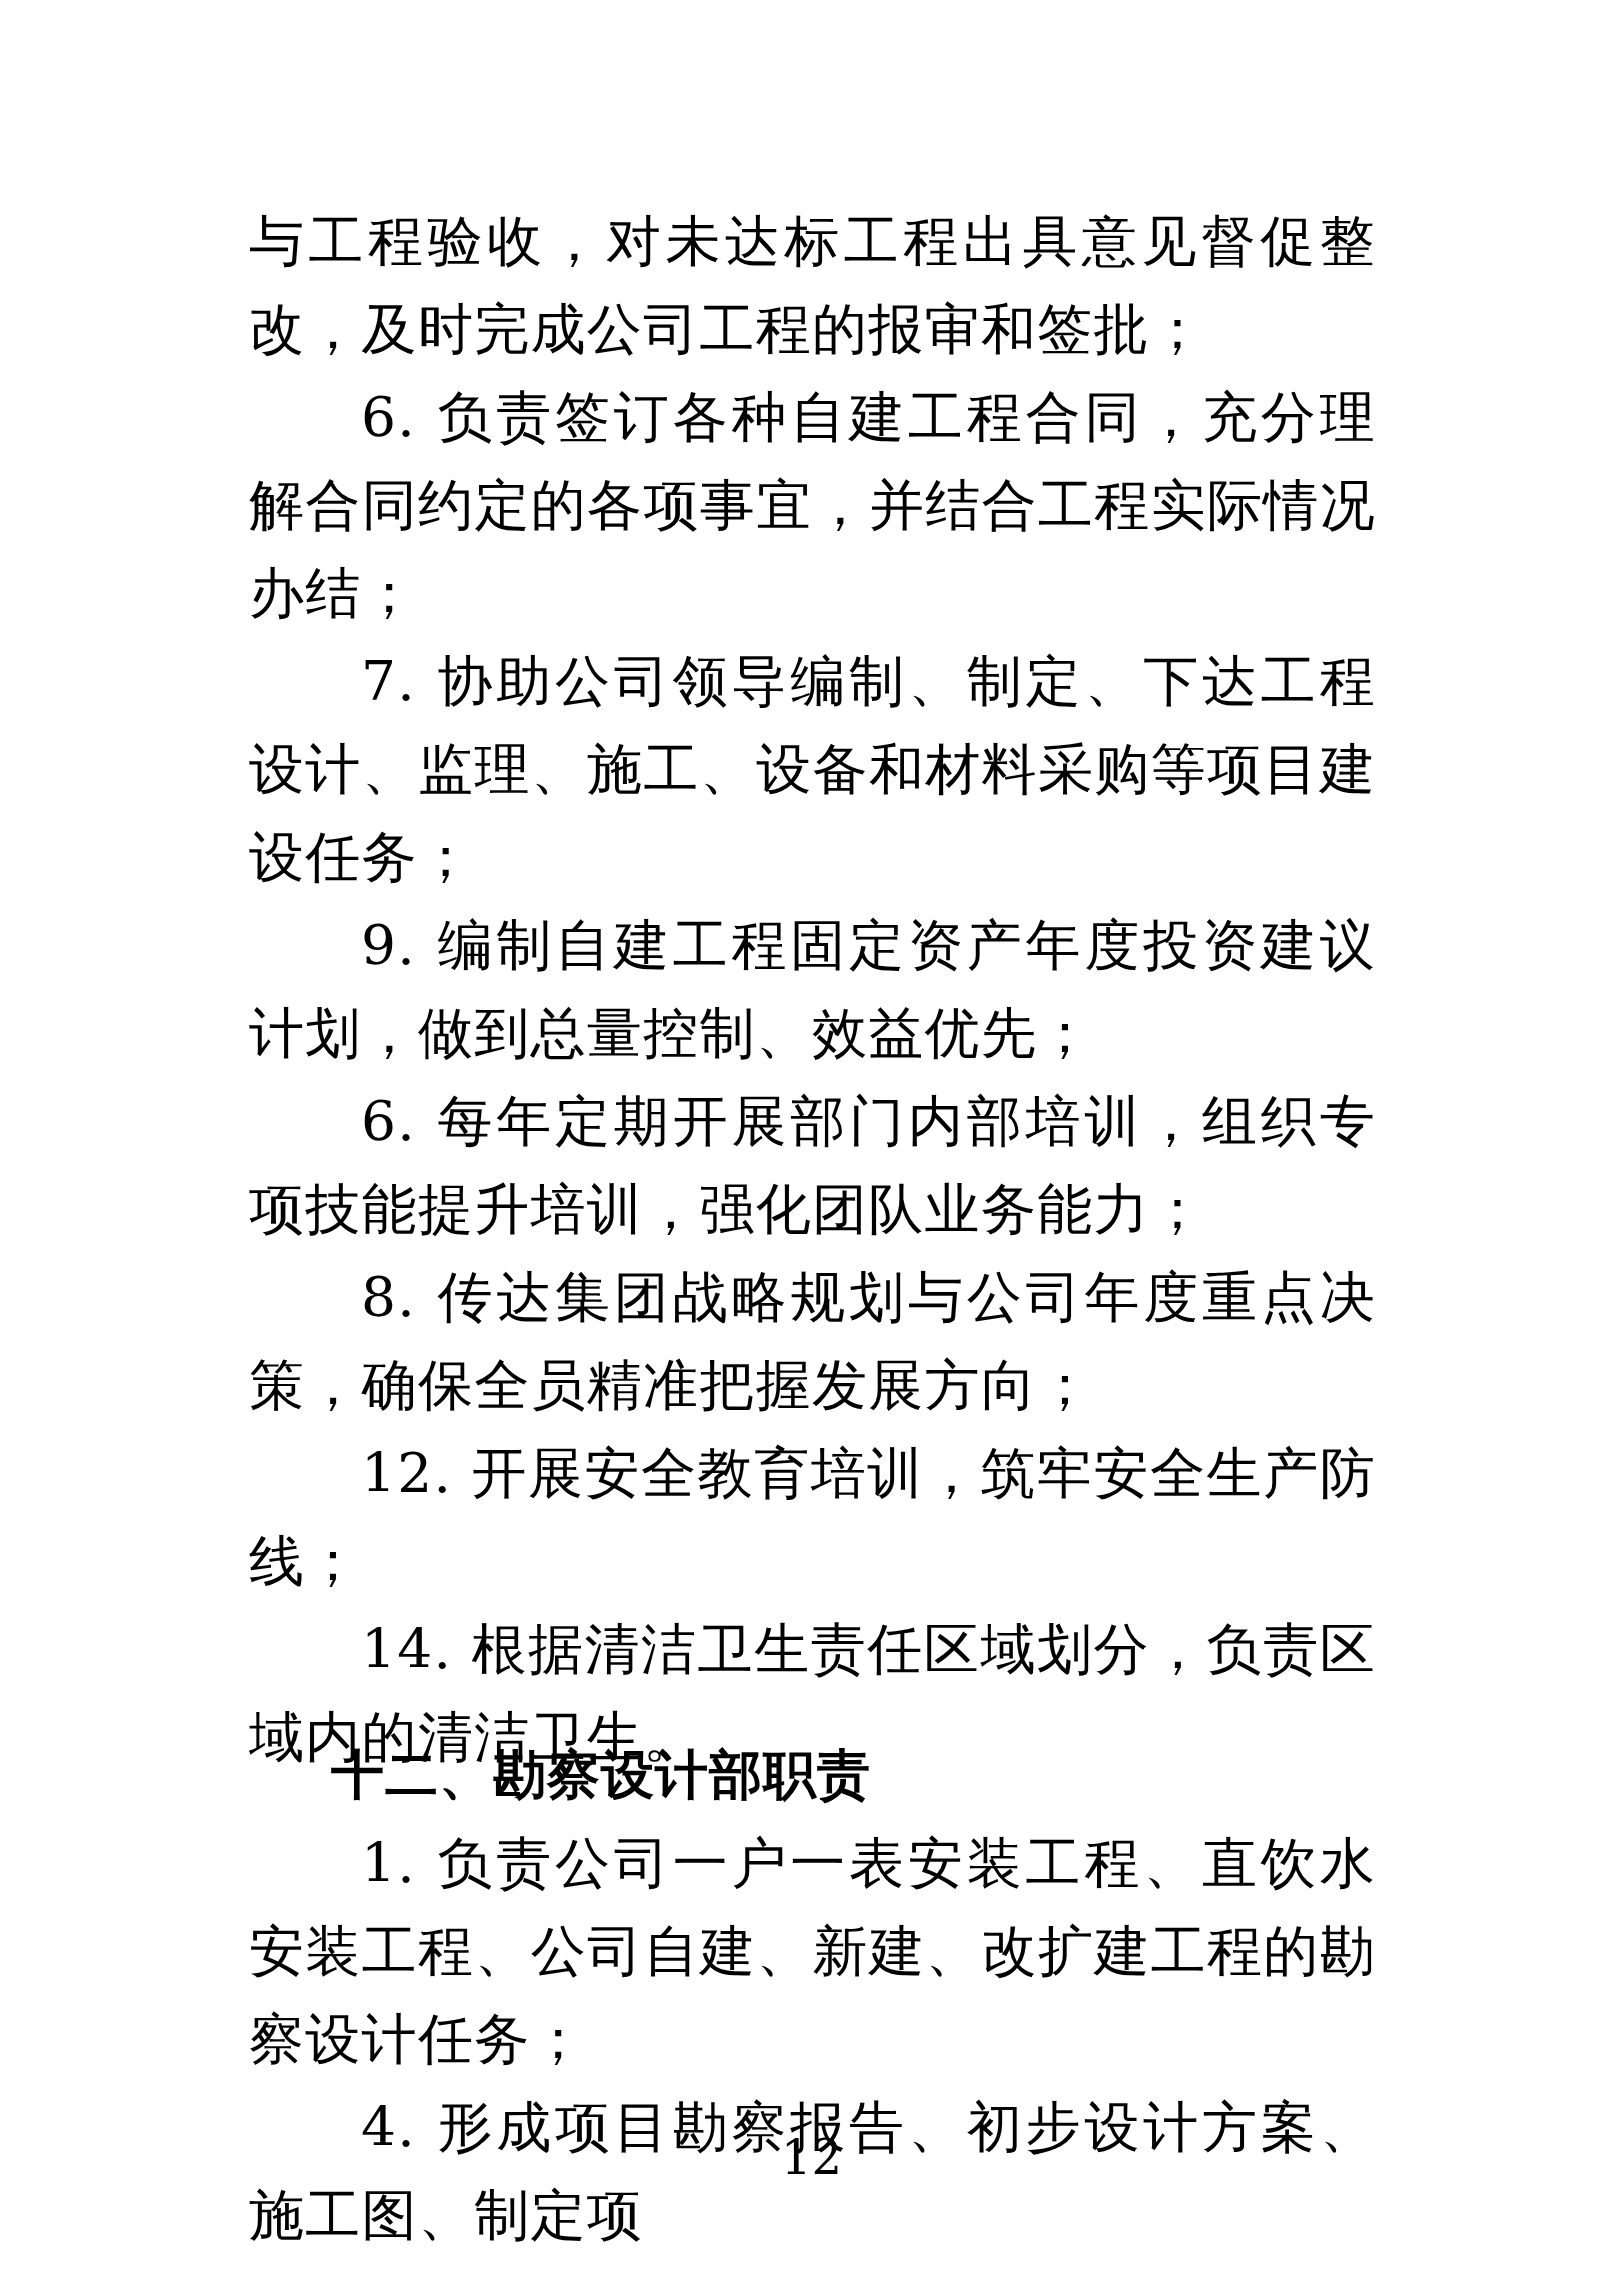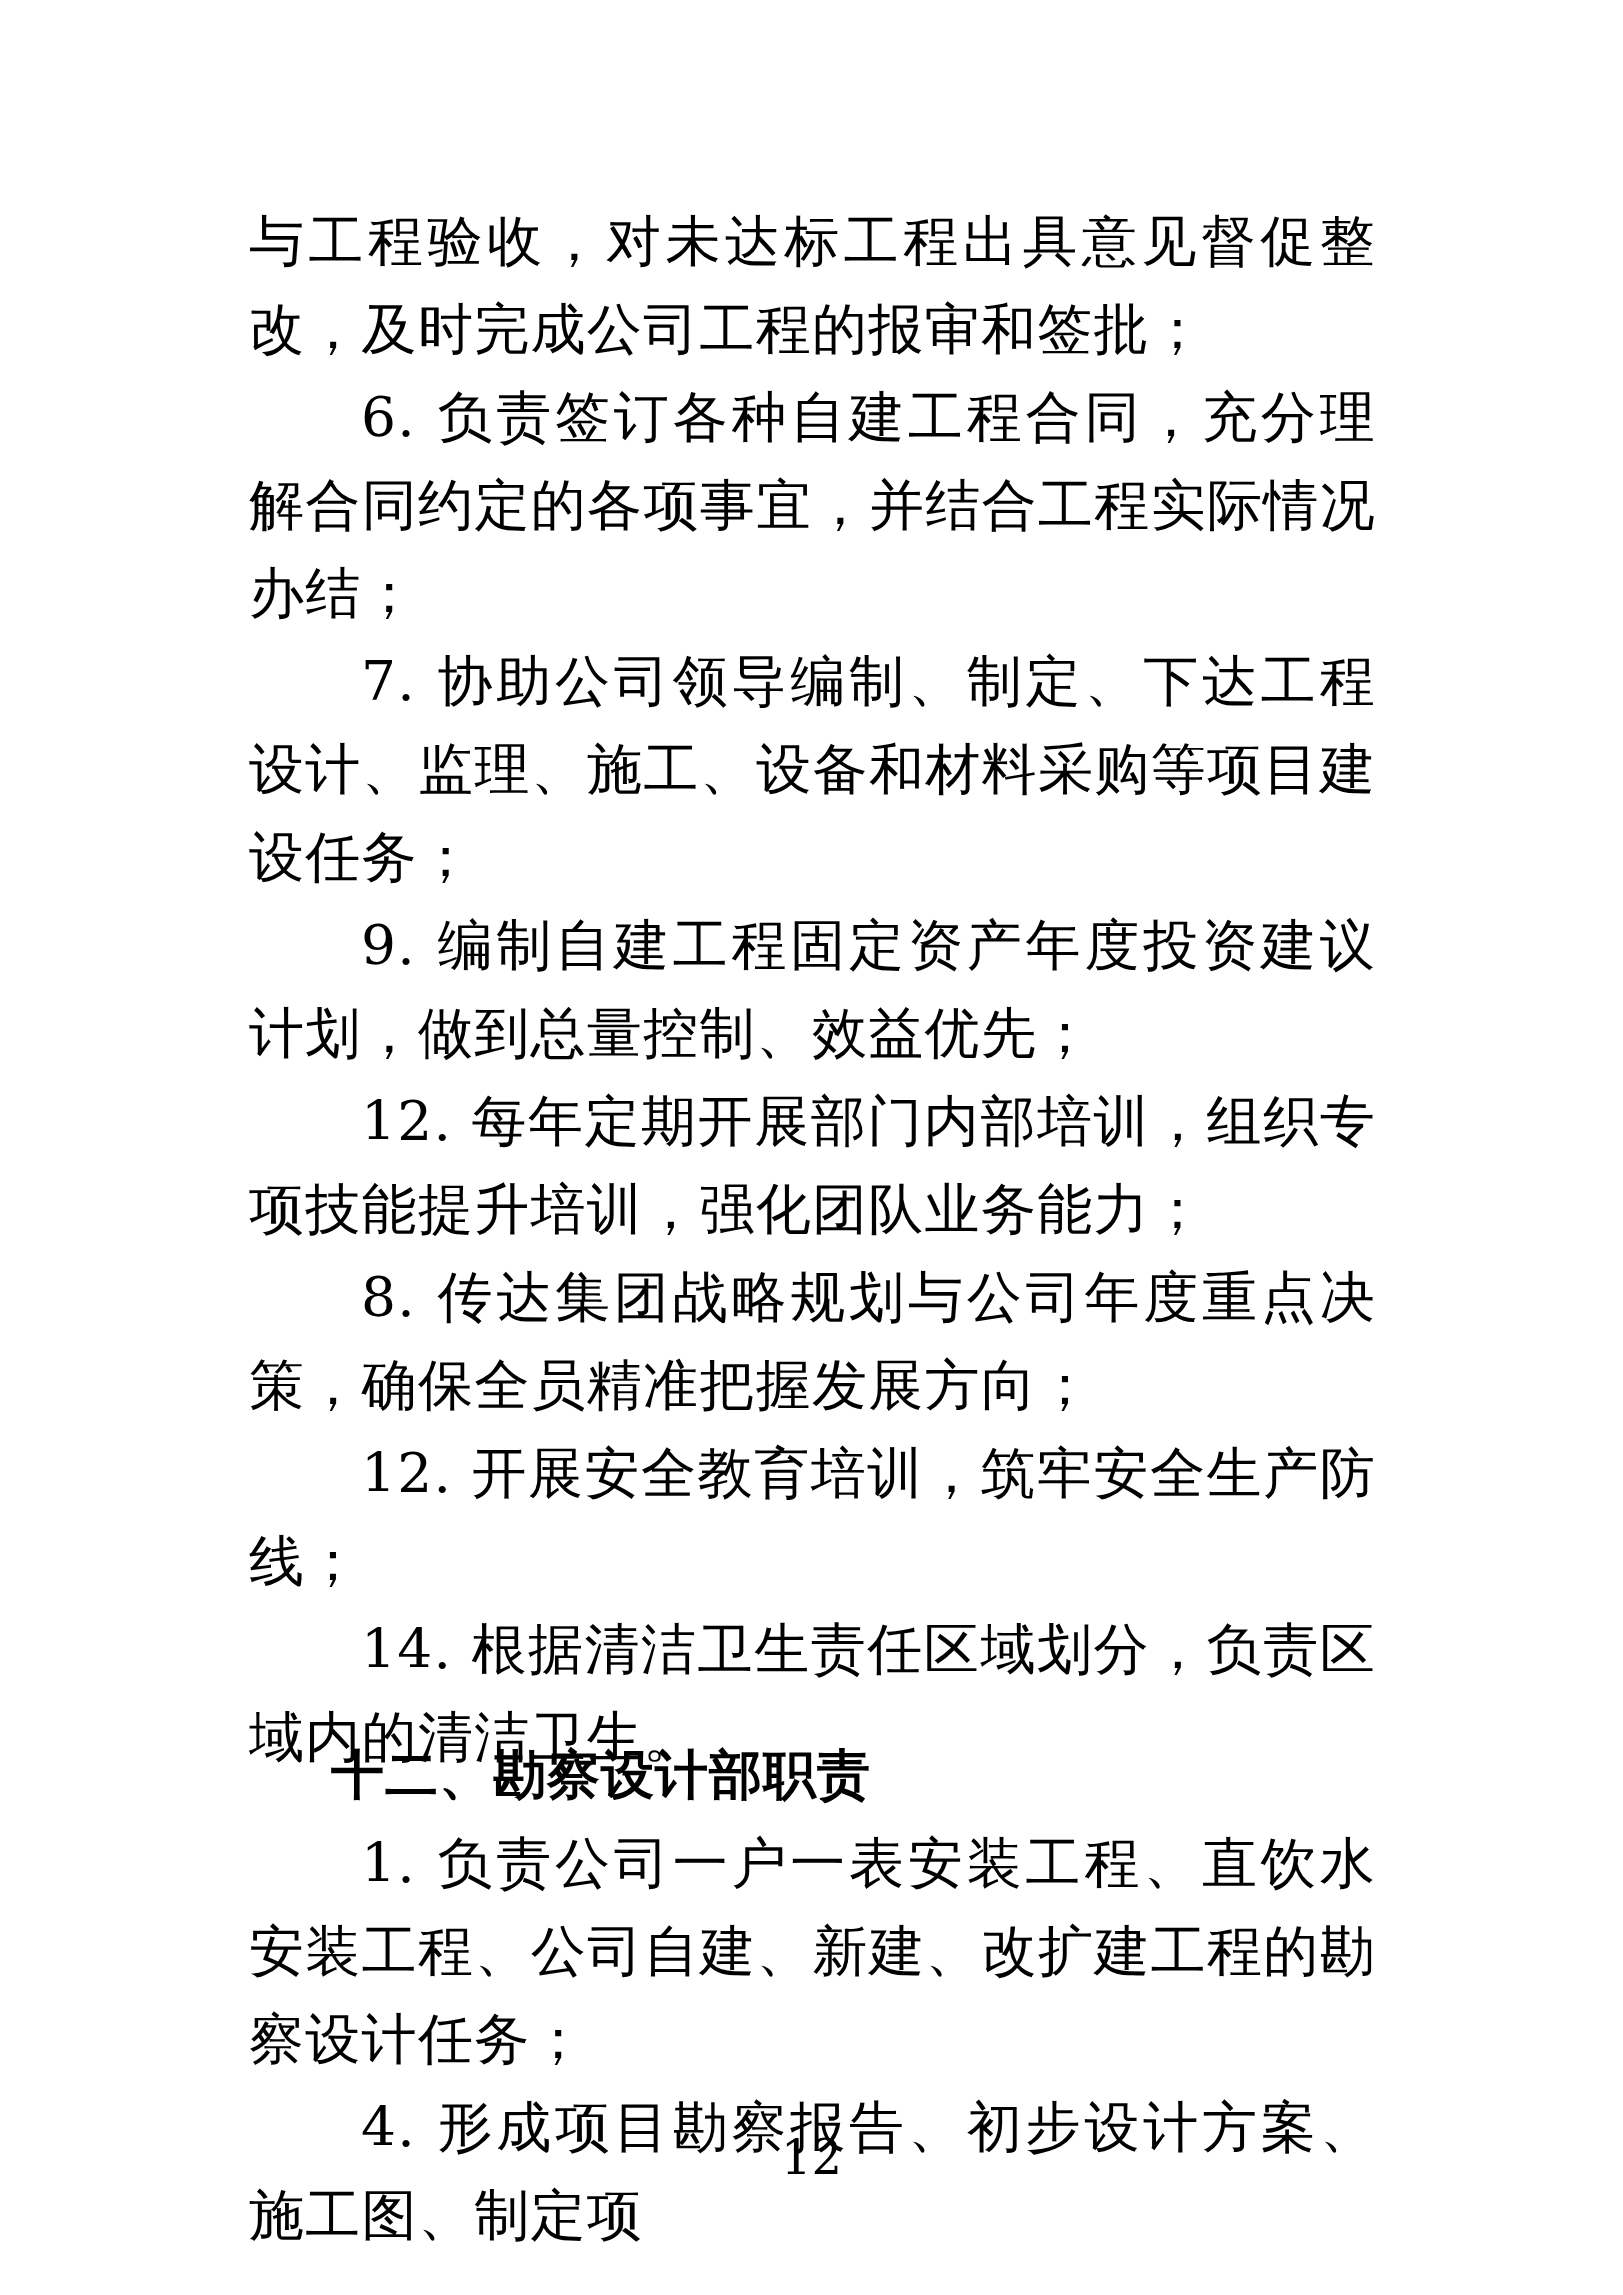--- a/index.html
+++ b/index.html
@@ -71,21 +71,21 @@
 </head>
 <body>
 
 <div class="page">
 
   <div class="body-text">
     <p class="para">与工程验收，对未达标工程出具意见督促整改，及时完成公司工程的报审和签批；</p>
     <p class="para indent">6. 负责签订各种自建工程合同，充分理解合同约定的各项事宜，并结合工程实际情况办结；</p>
     <p class="para indent">7. 协助公司领导编制、制定、下达工程设计、监理、施工、设备和材料采购等项目建设任务；</p>
     <p class="para indent">9. 编制自建工程固定资产年度投资建议计划，做到总量控制、效益优先；</p>
-    <p class="para indent">12. 每年定期开展部门内部培训，组织专项技能提升培训，强化团队业务能力；</p>
+    <p class="para indent">6. 每年定期开展部门内部培训，组织专项技能提升培训，强化团队业务能力；</p>
     <p class="para indent">8. 传达集团战略规划与公司年度重点决策，确保全员精准把握发展方向；</p>
     <p class="para indent">12. 开展安全教育培训，筑牢安全生产防线；</p>
     <p class="para indent">14. 根据清洁卫生责任区域划分，负责区域内的清洁卫生。</p>
   </div>
 
   <div class="heading-wrap">
     <h2 class="heading">十二、勘察设计部职责</h2>
     <p class="para indent">1. 负责公司一户一表安装工程、直饮水安装工程、公司自建、新建、改扩建工程的勘察设计任务；</p>
     <p class="para indent">4. 形成项目勘察报告、初步设计方案、施工图、制定项</p>
   </div>

